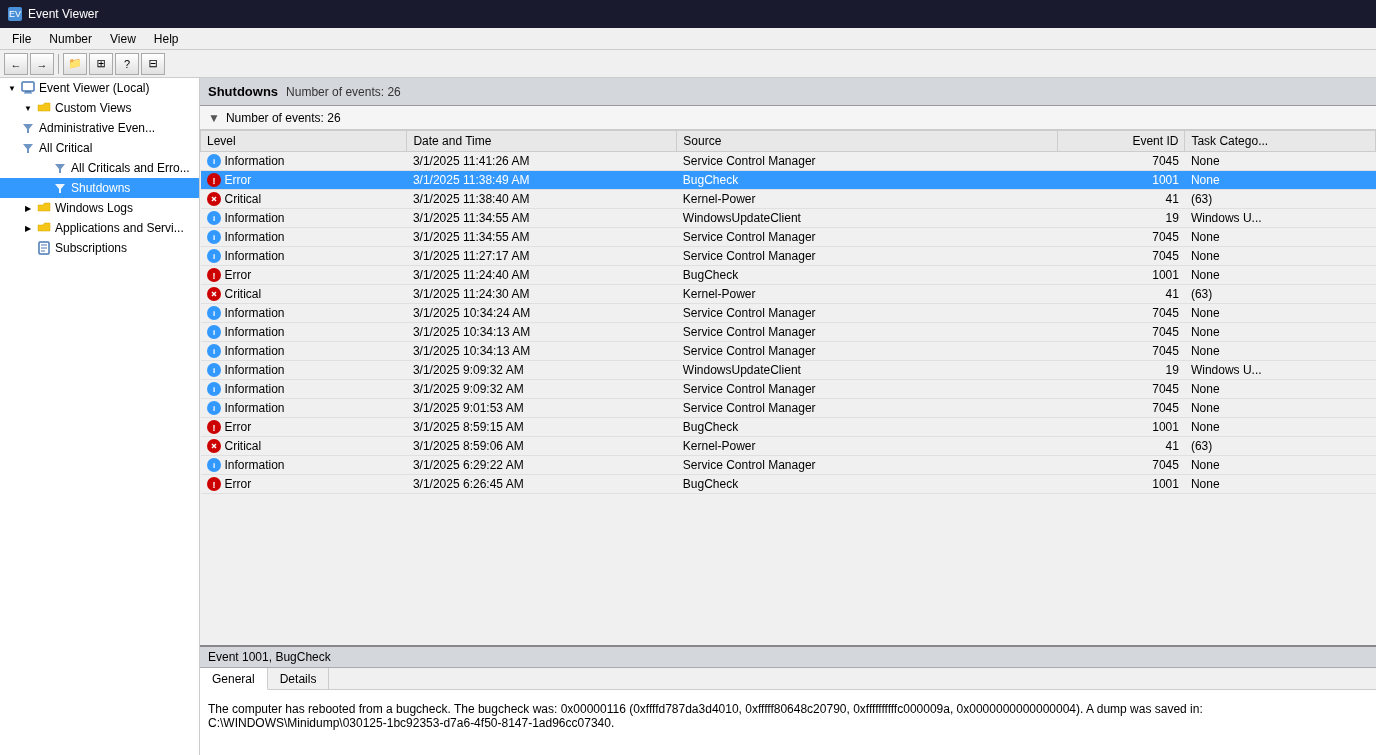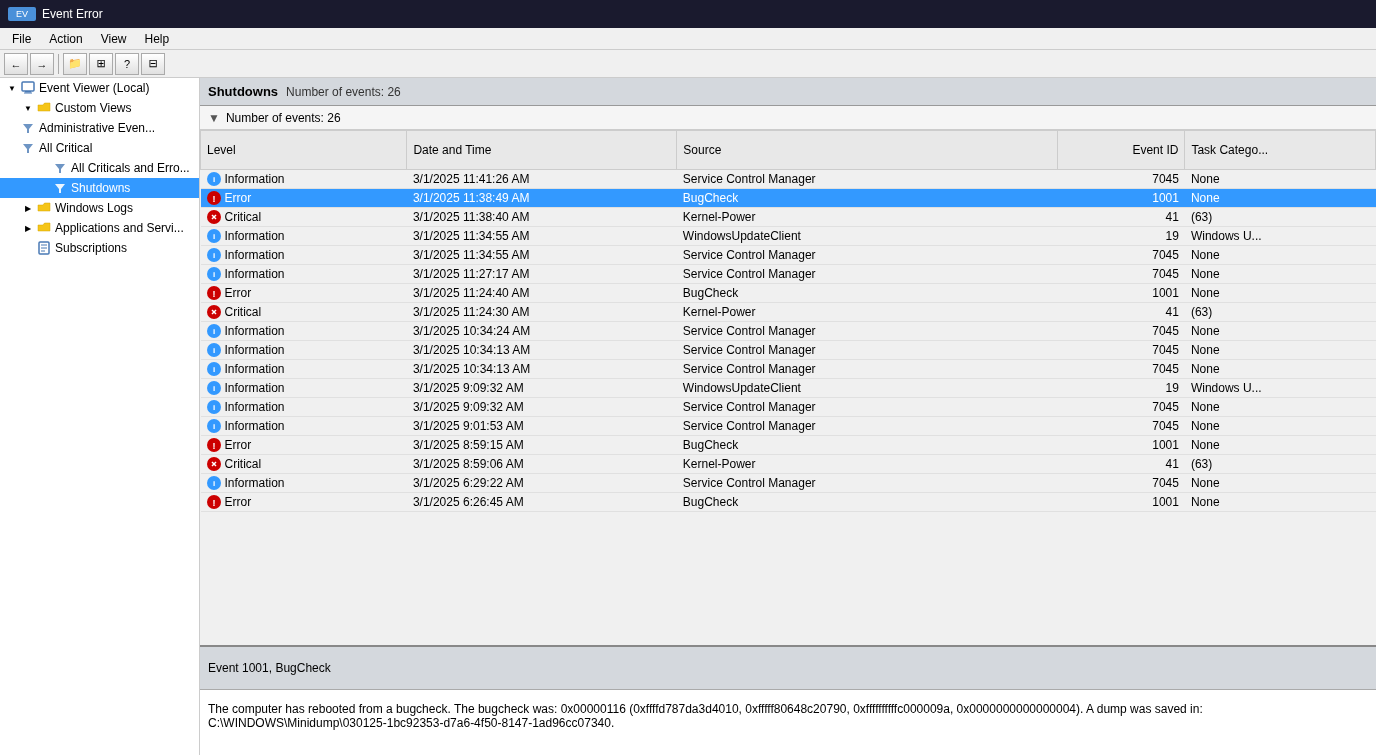--- a/index.html
+++ b/index.html
@@ -9,21 +9,21 @@
     .title-bar {
       background: #1a1a2e;
       color: white;
       height: 28px;
       display: flex;
       align-items: center;
       padding: 0 8px;
       gap: 6px;
       font-size: 12px;
     }
-    .title-bar-icon { width: 28px; height: 14px; background: #4a90d9; border-radius: 2px; display: inline-flex; align-items: center; justify-content: center; font-size: 9px; color: white; }
+    .title-bar-icon { width: 14px; height: 14px; background: #4a90d9; border-radius: 2px; display: inline-flex; align-items: center; justify-content: center; font-size: 9px; color: white; }
 
     
     .menu-bar {
       background: #f0f0f0;
       border-bottom: 1px solid #ccc;
       height: 22px;
       display: flex;
       align-items: center;
       padding: 0 4px;
       gap: 2px;
@@ -122,21 +122,21 @@
       overflow-x: hidden;
     }
     .event-table {
       width: 100%;
       border-collapse: collapse;
       font-size: 12px;
     }
     .event-table thead th {
       background: #e8e8e8;
       border: 1px solid #ccc;
-      padding: 12px 6px;
+      padding: 3px 6px;
       text-align: left;
       font-weight: normal;
       font-size: 12px;
       position: sticky;
       top: 0;
       z-index: 1;
       white-space: nowrap;
     }
     .event-table tbody tr {
       cursor: pointer;
@@ -159,21 +159,21 @@
     .bottom-panel {
       height: 110px;
       border-top: 2px solid #888;
       background: white;
       flex-shrink: 0;
       display: flex;
       flex-direction: column;
     }
     .bottom-panel-header {
       background: #d4d8dd;
-      padding: 14px 8px;
+      padding: 3px 8px;
       font-size: 12px;
       font-weight: normal;
       border-bottom: 1px solid #aaa;
     }
     .bottom-panel-tabs {
       display: flex;
       background: #f0f0f0;
       border-bottom: 1px solid #ccc;
       height: 22px;
     }
@@ -195,26 +195,26 @@
     
     ::-webkit-scrollbar { width: 14px; height: 14px; }
     ::-webkit-scrollbar-track { background: #f0f0f0; }
     ::-webkit-scrollbar-thumb { background: #c0c0c0; border: 1px solid #999; }
   </style>
 </head>
 <body>
 
 <div class="title-bar">
   <span class="title-bar-icon">EV</span>
-  <span>Event Error</span>
+  <span>Event Viewer</span>
 </div>
 
 <div class="menu-bar">
   <span class="menu-item">File</span>
-  <span class="menu-item">Action</span>
+  <span class="menu-item">Number</span>
   <span class="menu-item">View</span>
   <span class="menu-item">Help</span>
 </div>
 
 <div class="toolbar">
   <button class="toolbar-btn">←</button>
   <button class="toolbar-btn">→</button>
   <div class="toolbar-separator"></div>
   <button class="toolbar-btn">📁</button>
   <button class="toolbar-btn">⊞</button>
@@ -654,19 +654,23 @@
               <td>BugCheck</td>
               <td style="text-align: right;">1001</td>
               <td>None</td>
             </tr>
           </tbody>
       </table>
     </div>
 
     <div class="bottom-panel">
       <div class="bottom-panel-header">Event 1001, BugCheck</div>
+      <div class="bottom-panel-tabs">
+        <div class="bottom-tab active">General</div>
+        <div class="bottom-tab">Details</div>
+      </div>
       <div class="bottom-panel-content">
         <span>The computer has rebooted from a bugcheck. The bugcheck was: 0x00000116 (0xffffd787da3d4010, 0xfffff80648c20790, 0xffffffffffc000009a, 0x0000000000000004). A dump was saved in: C:\WINDOWS\Minidump\030125-1bc92353-d7a6-4f50-8147-1ad96cc07340.</span>
       </div>
     </div>
 
   </div>
 </div>
 
 </body></html>

